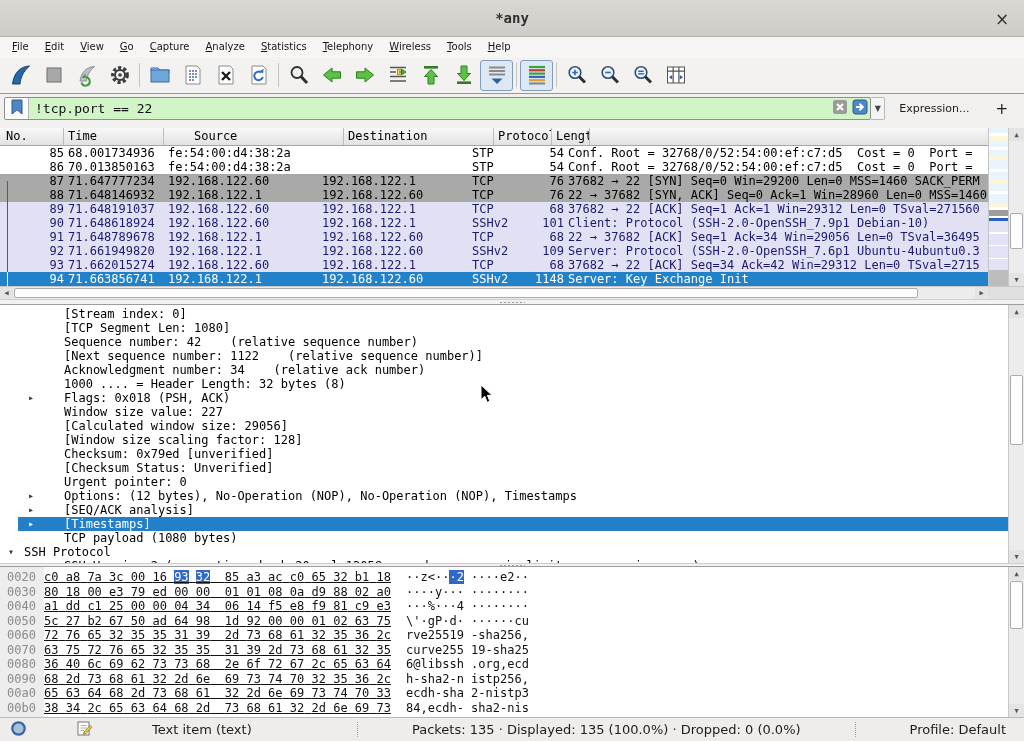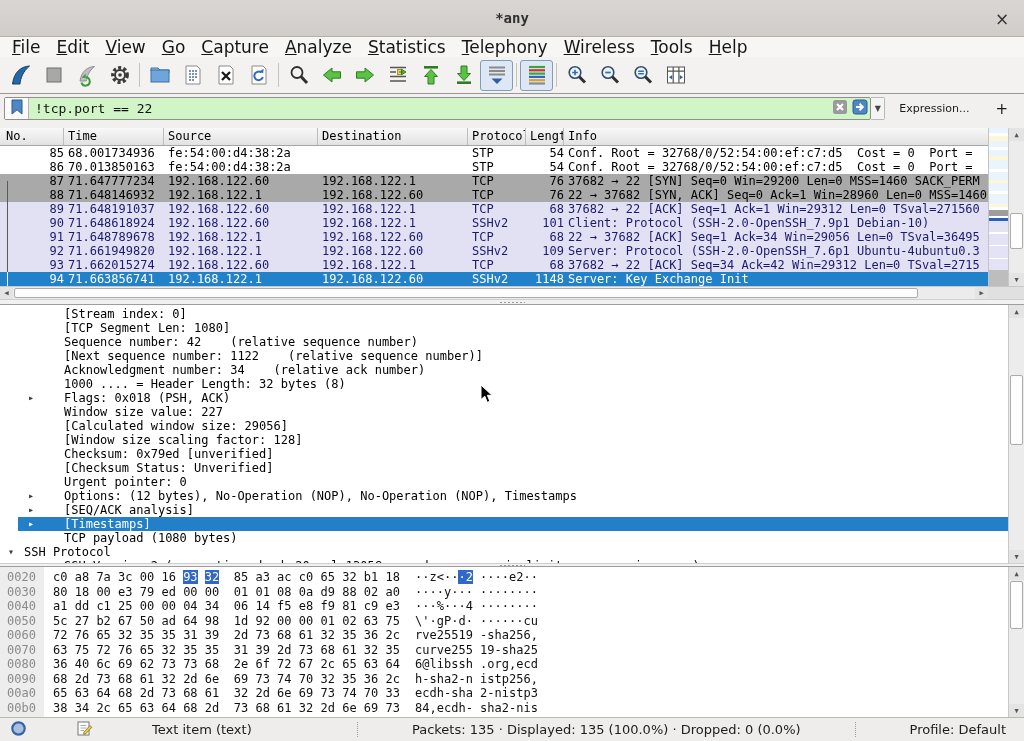--- a/index.html
+++ b/index.html
@@ -8,21 +8,21 @@
   .window { position:relative; width:1024px; height:741px; display:flex; flex-direction:column; background:#fff; }
 
   
   .titlebar { height:37px; background:linear-gradient(#dad6d3,#d0ccc8); border-bottom:1px solid #b4b0ac;
     display:flex; align-items:center; justify-content:center; position:relative; flex:0 0 auto; }
   .title-text { font-size:14px; font-weight:bold; color:#2f2f2f; font-family:"DejaVu Sans Mono","Liberation Mono",monospace; }
   .close-btn { position:absolute; right:10px; top:7px; width:24px; height:24px; display:flex; align-items:center; justify-content:center;
     color:#333; font-size:17px; cursor:default; }
 
   
-  .menubar { height:20px; background:#f7f6f5; display:flex; align-items:center; padding-left:4px; flex:0 0 auto; font-size:17px; color:#151515; }
+  .menubar { height:20px; background:#f7f6f5; display:flex; align-items:center; padding-left:4px; flex:0 0 auto; font-size:10px; color:#151515; }
   .menu-item { padding:0 8px; height:20px; line-height:20px; }
   .menu-item .mn { text-decoration:underline; }
 
   
   .toolbar { height:37px; background:#f3f2f1; border-bottom:1px solid #9b9894; display:flex; align-items:center; padding-left:4px; flex:0 0 auto; }
   .tool-btn { width:33px; height:31px; display:flex; align-items:center; justify-content:center; border:1px solid transparent; border-radius:3px; background:transparent; }
   .tool-btn.pressed { background:#dde8f4; border:1px solid #7f9db9; }
   .ticon { width:24px; height:24px; display:block; }
   .ticon svg { width:24px; height:24px; display:block; }
   .tsep { width:1px; height:24px; background:#c6c3bf; margin:0 3px; }
@@ -97,21 +97,21 @@
   .dline.sel .arrow { color:#fff; }
   .dline.sel::before { content:""; position:absolute; left:18px; right:0; top:0; bottom:0; background:#2380c8; z-index:0; }
   .details .vsb { top:0; bottom:0; right:0; }
 
   
   .hexpane { height:150px; overflow:hidden; padding-top:3px; position:relative; flex:0 0 auto;
     background:linear-gradient(90deg,#ededed 0,#ededed 44px,#fff 44px); 
     font-family:"DejaVu Sans Mono","Liberation Mono",monospace; font-size:12px; }
   .hexrow { display:flex; height:14.5px; line-height:14.5px; white-space:pre; }
   .hoff { width:44px; color:#8a8a8a; padding-left:7px; flex:0 0 auto; }
-  .hbytes { padding-left:9px; color:#111; flex:0 0 auto; }
+  .hbytes { color:#111; flex:0 0 auto;text-decoration:underline; }
   .hascii { padding-left:15px; color:#111; }
   .hl { background:#3068c8; color:#fff; }
   .hexpane .vsb { top:0; bottom:0; right:0; }
 
   
   .statusbar { height:24px; background:#eeedec; border-top:1px solid #bcb9b5; display:flex; align-items:center; flex:0 0 auto; font-size:13px; color:#1c1c1c;gap:44px; }
   .st-icon { width:20px; height:18px; margin-left:8px; display:flex; align-items:center; justify-content:center; }
   .st-icon svg { width:17px; height:17px; }
   .st-text { margin-left:14px; }
   .st-spacer { flex:1; }
@@ -346,25 +346,24 @@
         <span>▼</span>
       </span>
     <span class="expr-label">Expression...</span>
     <span class="plus-btn">+</span>
   </div>
 
   <div class="packet-section">
     <div class="plist-header">
         <div class="ph-cell" style="width: 64px; padding-left: 6px;">No.</div>
         <div class="ph-cell" style="width: 100px;">Time</div>
-        <div class="ph-cell" style="width: 154px;">Source</div>
+        <div class="ph-cell" style="width: 154px; margin-left: 26px;">Source</div>
         <div class="ph-cell" style="width: 150px;">Destination</div>
         <div class="ph-cell" style="width: 58px;">Protocol</div>
         <div class="ph-cell" style="width: 38px;">Length</div>
-        <div class="ph-cell last">Info</div>
       </div>
     <div class="plist-rows">
         <div class="prow plain"><span class="pcell" style="width: 64px; text-align: right;">85</span><span class="pcell" style="width: 100px; padding-left: 4px;">68.001734936</span><span class="pcell" style="width: 154px; padding-left: 4px;">fe:54:00:d4:38:2a</span><span class="pcell" style="width: 150px; padding-left: 4px;"></span><span class="pcell" style="width: 58px; padding-left: 4px;">STP</span><span class="pcell" style="width: 38px; text-align: right;">54</span><span class="pcell info" style="padding-left: 4px;">Conf. Root = 32768/0/52:54:00:ef:c7:d5  Cost = 0  Port =</span></div>
         <div class="prow plain"><span class="pcell" style="width: 64px; text-align: right;">86</span><span class="pcell" style="width: 100px; padding-left: 4px;">70.013850163</span><span class="pcell" style="width: 154px; padding-left: 4px;">fe:54:00:d4:38:2a</span><span class="pcell" style="width: 150px; padding-left: 4px;"></span><span class="pcell" style="width: 58px; padding-left: 4px;">STP</span><span class="pcell" style="width: 38px; text-align: right;">54</span><span class="pcell info" style="padding-left: 4px;">Conf. Root = 32768/0/52:54:00:ef:c7:d5  Cost = 0  Port =</span></div>
         <div class="prow gray convo-start"><span class="convo"></span><span class="pcell" style="width: 64px; text-align: right;">87</span><span class="pcell" style="width: 100px; padding-left: 4px;">71.647777234</span><span class="pcell" style="width: 154px; padding-left: 4px;">192.168.122.60</span><span class="pcell" style="width: 150px; padding-left: 4px;">192.168.122.1</span><span class="pcell" style="width: 58px; padding-left: 4px;">TCP</span><span class="pcell" style="width: 38px; text-align: right;">76</span><span class="pcell info" style="padding-left: 4px;">37682 → 22 [SYN] Seq=0 Win=29200 Len=0 MSS=1460 SACK_PERM</span></div>
         <div class="prow gray"><span class="convo"></span><span class="pcell" style="width: 64px; text-align: right;">88</span><span class="pcell" style="width: 100px; padding-left: 4px;">71.648146932</span><span class="pcell" style="width: 154px; padding-left: 4px;">192.168.122.1</span><span class="pcell" style="width: 150px; padding-left: 4px;">192.168.122.60</span><span class="pcell" style="width: 58px; padding-left: 4px;">TCP</span><span class="pcell" style="width: 38px; text-align: right;">76</span><span class="pcell info" style="padding-left: 4px;">22 → 37682 [SYN, ACK] Seq=0 Ack=1 Win=28960 Len=0 MSS=1460</span></div>
         <div class="prow lavender"><span class="convo"></span><span class="pcell" style="width: 64px; text-align: right;">89</span><span class="pcell" style="width: 100px; padding-left: 4px;">71.648191037</span><span class="pcell" style="width: 154px; padding-left: 4px;">192.168.122.60</span><span class="pcell" style="width: 150px; padding-left: 4px;">192.168.122.1</span><span class="pcell" style="width: 58px; padding-left: 4px;">TCP</span><span class="pcell" style="width: 38px; text-align: right;">68</span><span class="pcell info" style="padding-left: 4px;">37682 → 22 [ACK] Seq=1 Ack=1 Win=29312 Len=0 TSval=271560</span></div>
         <div class="prow lavender"><span class="convo"></span><span class="pcell" style="width: 64px; text-align: right;">90</span><span class="pcell" style="width: 100px; padding-left: 4px;">71.648618924</span><span class="pcell" style="width: 154px; padding-left: 4px;">192.168.122.60</span><span class="pcell" style="width: 150px; padding-left: 4px;">192.168.122.1</span><span class="pcell" style="width: 58px; padding-left: 4px;">SSHv2</span><span class="pcell" style="width: 38px; text-align: right;">101</span><span class="pcell info" style="padding-left: 4px;">Client: Protocol (SSH-2.0-OpenSSH_7.9p1 Debian-10)</span></div>
         <div class="prow lavender"><span class="convo"></span><span class="pcell" style="width: 64px; text-align: right;">91</span><span class="pcell" style="width: 100px; padding-left: 4px;">71.648789678</span><span class="pcell" style="width: 154px; padding-left: 4px;">192.168.122.1</span><span class="pcell" style="width: 150px; padding-left: 4px;">192.168.122.60</span><span class="pcell" style="width: 58px; padding-left: 4px;">TCP</span><span class="pcell" style="width: 38px; text-align: right;">68</span><span class="pcell info" style="padding-left: 4px;">22 → 37682 [ACK] Seq=1 Ack=34 Win=29056 Len=0 TSval=36495</span></div>
         <div class="prow lavender"><span class="convo"></span><span class="pcell" style="width: 64px; text-align: right;">92</span><span class="pcell" style="width: 100px; padding-left: 4px;">71.661949820</span><span class="pcell" style="width: 154px; padding-left: 4px;">192.168.122.1</span><span class="pcell" style="width: 150px; padding-left: 4px;">192.168.122.60</span><span class="pcell" style="width: 58px; padding-left: 4px;">SSHv2</span><span class="pcell" style="width: 38px; text-align: right;">109</span><span class="pcell info" style="padding-left: 4px;">Server: Protocol (SSH-2.0-OpenSSH_7.6p1 Ubuntu-4ubuntu0.3</span></div>

